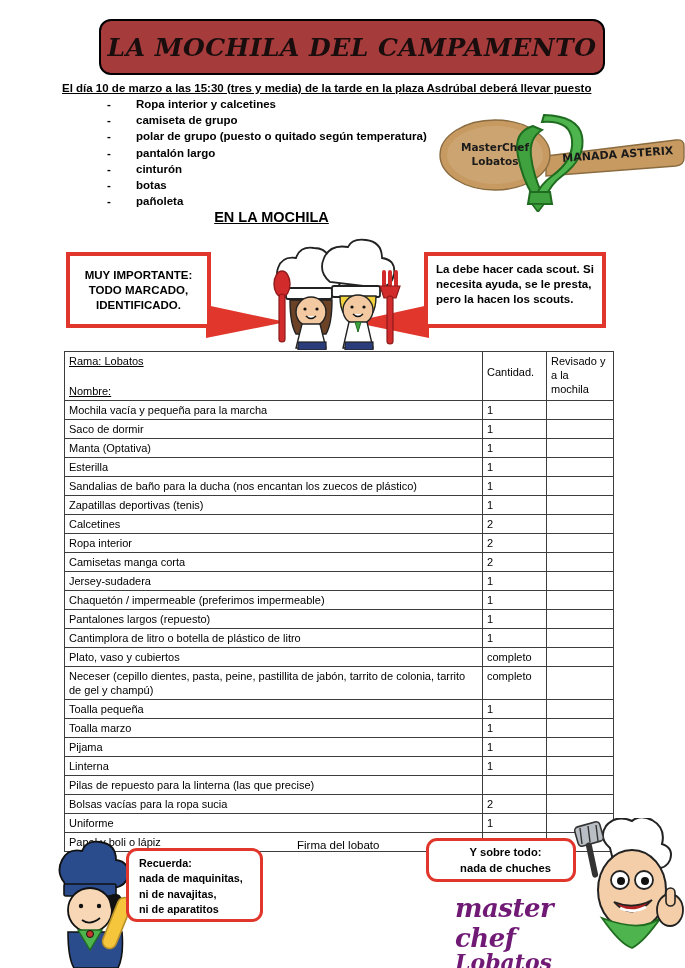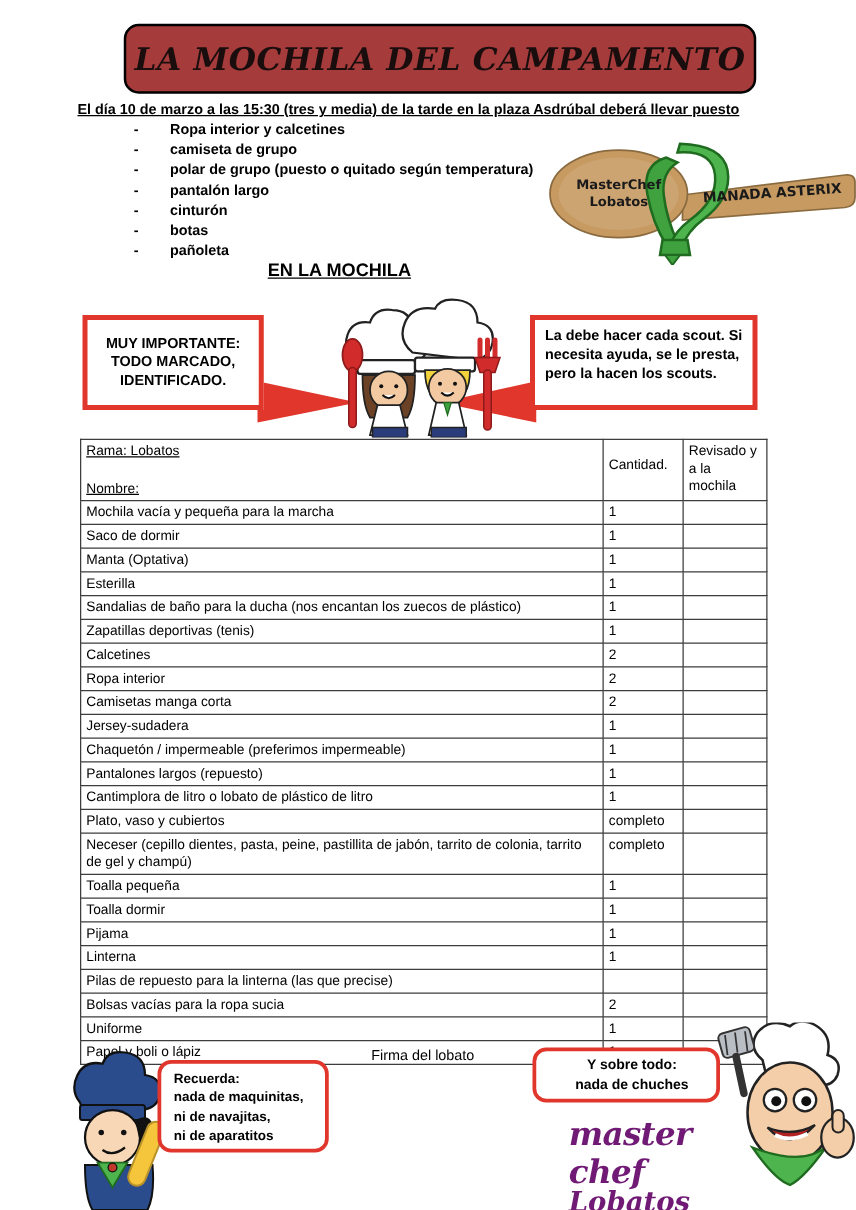--- a/index.html
+++ b/index.html
@@ -399,41 +399,41 @@
           <td>Chaquetón / impermeable (preferimos impermeable)</td>
           <td>1</td>
           <td></td>
         </tr>
         <tr>
           <td>Pantalones largos (repuesto)</td>
           <td>1</td>
           <td></td>
         </tr>
         <tr>
-          <td>Cantimplora de litro o lobato de plástico de litro</td>
+          <td>Cantimplora de litro o botella de plástico de litro</td>
           <td>1</td>
           <td></td>
         </tr>
         <tr>
           <td>Plato, vaso y cubiertos</td>
           <td>completo</td>
           <td></td>
         </tr>
         <tr>
           <td>Neceser  (cepillo dientes, pasta, peine, pastillita de jabón, tarrito de colonia, tarrito de gel y champú)</td>
           <td>completo</td>
           <td></td>
         </tr>
         <tr>
           <td>Toalla pequeña</td>
           <td>1</td>
           <td></td>
         </tr>
         <tr>
-          <td>Toalla dormir</td>
+          <td>Toalla marzo</td>
           <td>1</td>
           <td></td>
         </tr>
         <tr>
           <td>Pijama</td>
           <td>1</td>
           <td></td>
         </tr>
         <tr>
           <td>Linterna</td>

